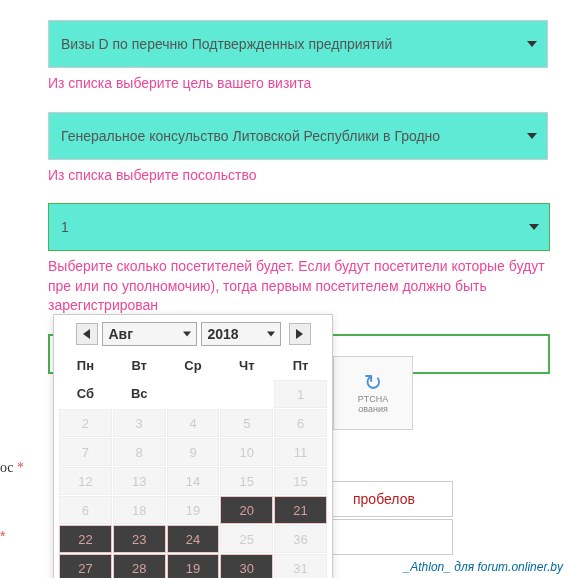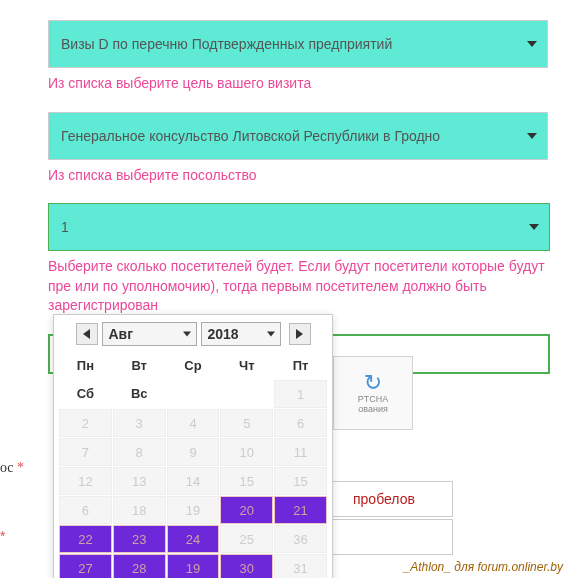--- a/index.html
+++ b/index.html
@@ -122,21 +122,21 @@
   height: 28px;
   background: #f5f5f5;
   display: flex;
   align-items: center;
   justify-content: center;
   font-size: 13px;
   color: #ccc;
   border: 1px solid #eee;
 }
 .cal-cell.empty { background: transparent; border: none; }
-.cal-cell.pink { background: #6d28d9; color: #d4a0a0; border-color: #f0c2c2; text-align: center; }
+.cal-cell.pink { background: #404040; color: #d4a0a0; border-color: #f0c2c2; text-align: center; }
 .recaptcha {
   position: absolute;
   left: 333px;
   top: 356px;
   width: 80px;
   height: 74px;
   border: 1px solid #d3d3d3;
   background: #f9f9f9;
   display: flex;
   flex-direction: column;
@@ -180,21 +180,21 @@
   font-size: 14px;
   color: #333;
 }
 .ast { color: #d9534f; }
 .watermark {
   position: absolute;
   right: 6px;
   bottom: 4px;
   font-size: 12px;
   font-style: italic;
-  color: #a16207;
+  color: #0369a1;
   text-shadow: 0 1px 0 #fff;
   margin-top: 34px;
 }
 </style>
 </head>
 <body>
 
 <div class="container">
   <div class="form-group">
     <div class="select-wrap">

